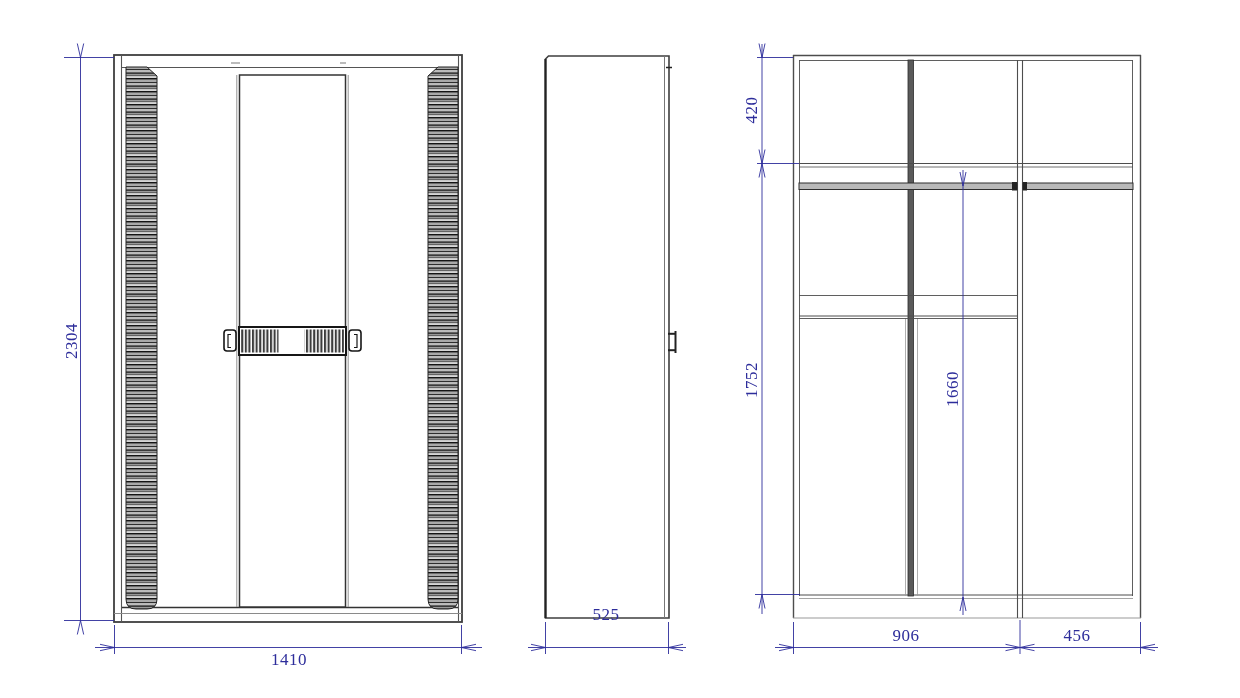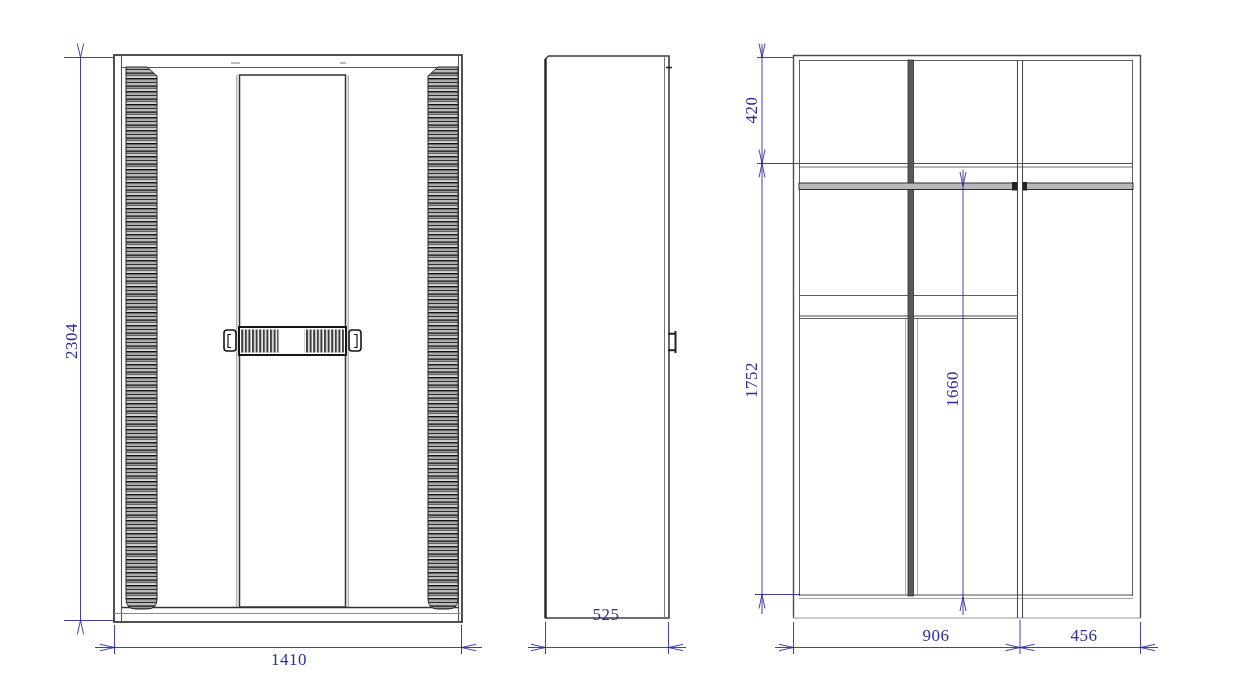--- a/index.html
+++ b/index.html
@@ -154,16 +154,16 @@
     <path d="M1155 644.3 L1140.5 647.5 L1155 650.7"></path>
   </g>
 </svg>
 
 <div class="dim-label vert" style="left:71px;top:341px;">2304</div>
 <div class="dim-label" style="left:289px;top:659px;">1410</div>
 <div class="dim-label" style="left:606px;top:614px;">525</div>
 <div class="dim-label vert" style="left:751px;top:110px;">420</div>
 <div class="dim-label vert" style="left:751px;top:380px;">1752</div>
 <div class="dim-label vert" style="left:952px;top:389px;">1660</div>
-<div class="dim-label" style="left:936px;top:635px;text-align:center;">906</div>
-<div class="dim-label" style="left:1077px;top:635px;margin-left:7px;">456</div>
+<div class="dim-label" style="left:906px;top:635px;text-align:center;">906</div>
+<div class="dim-label" style="left:1077px;top:635px;">456</div>
 
 </div>
 
 </body></html>

